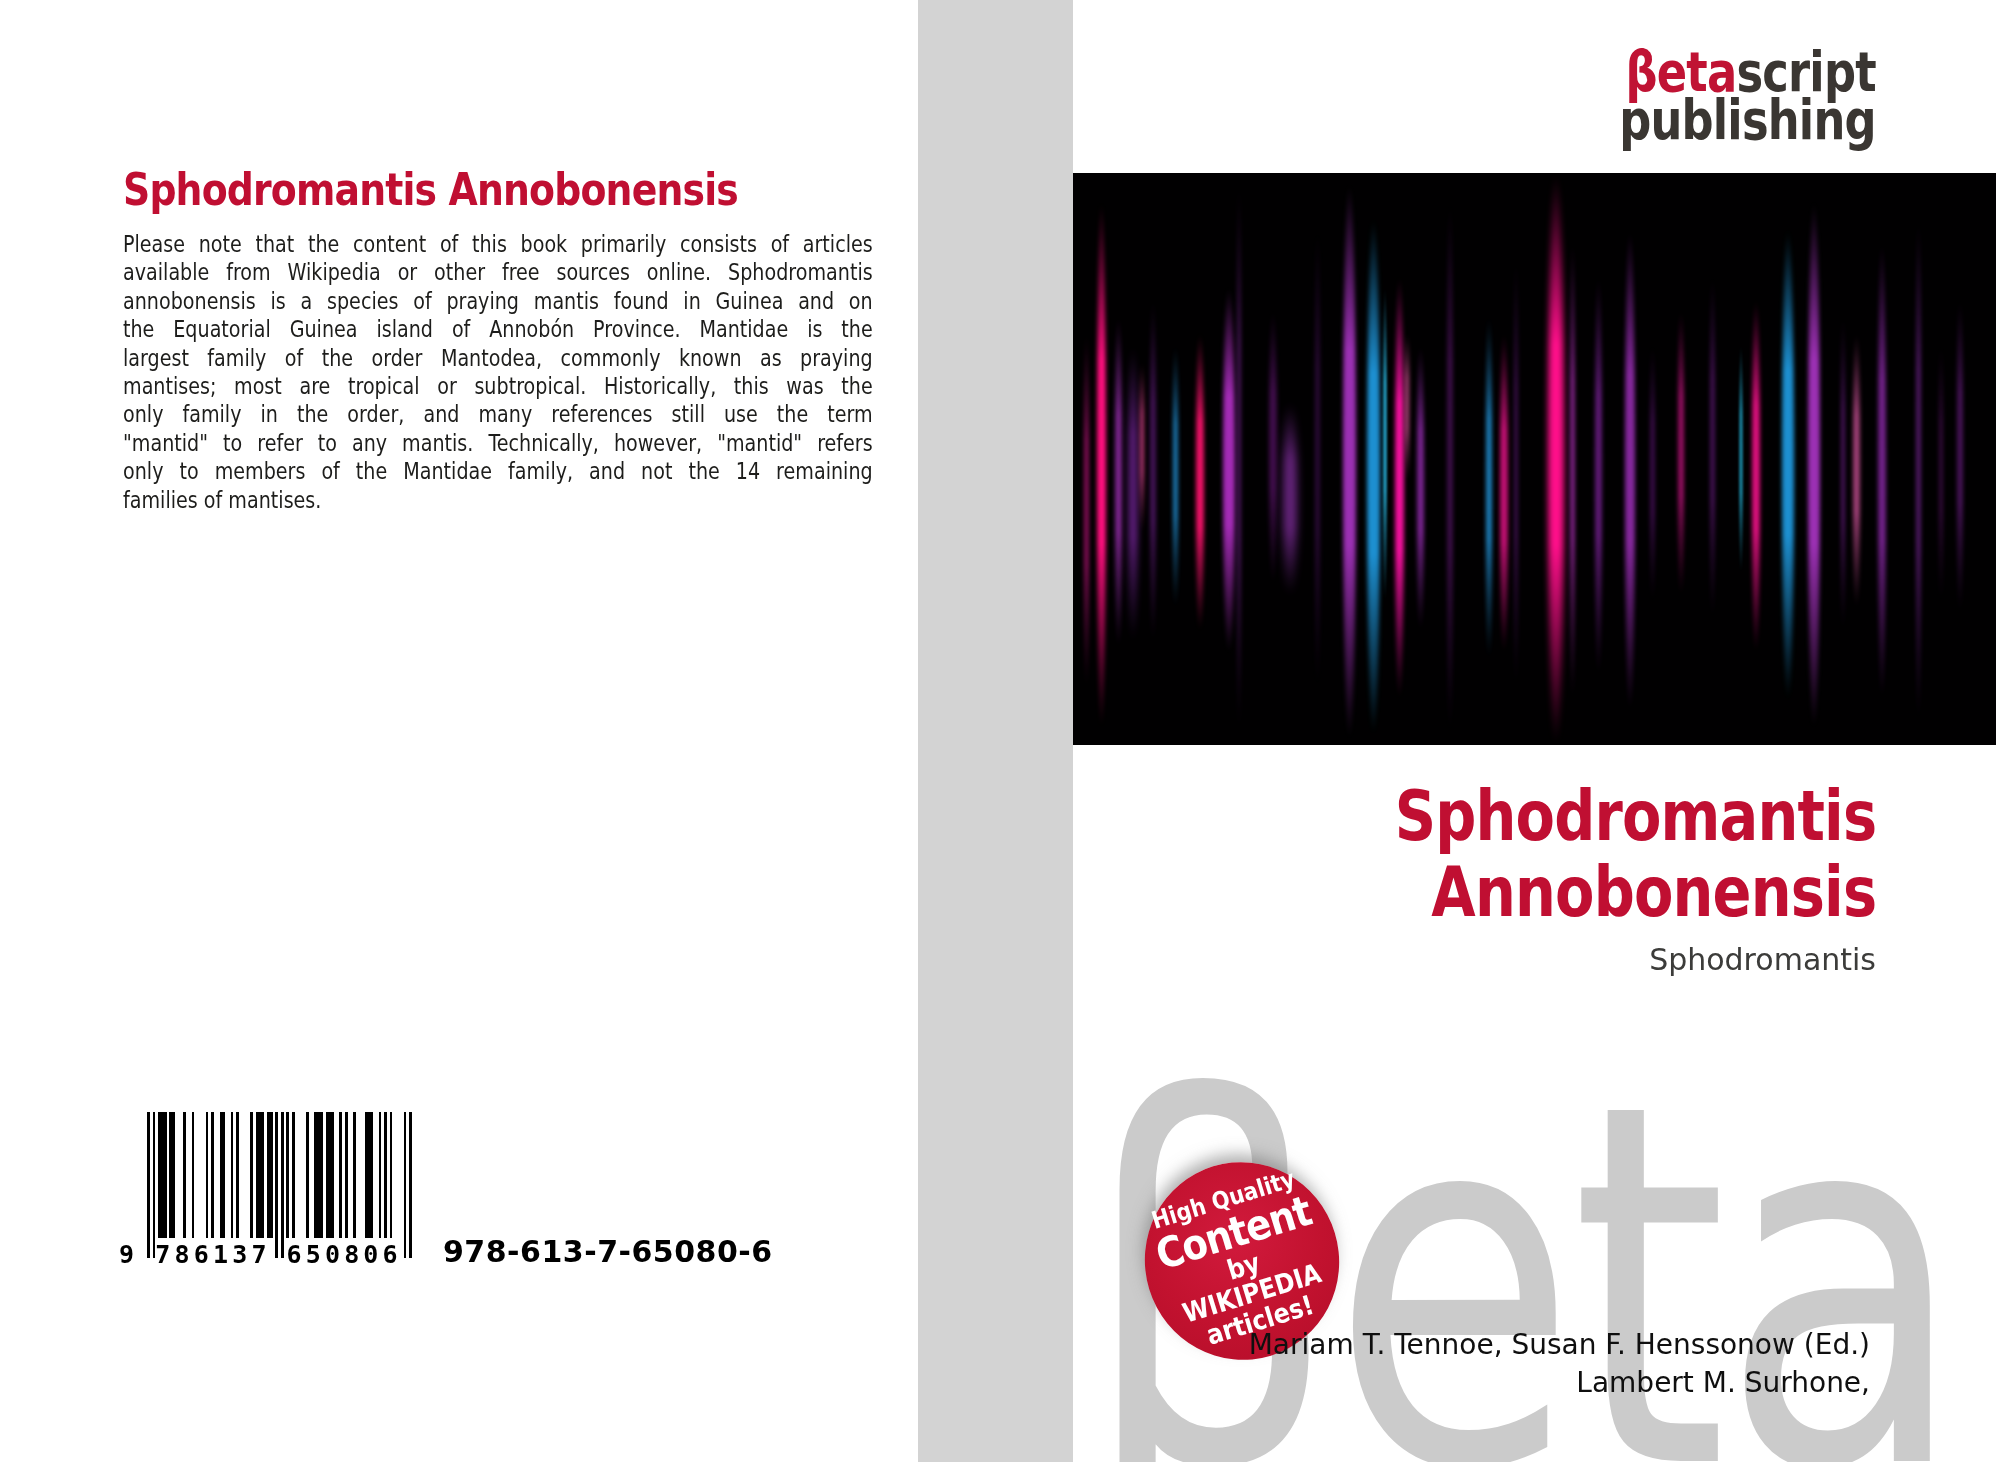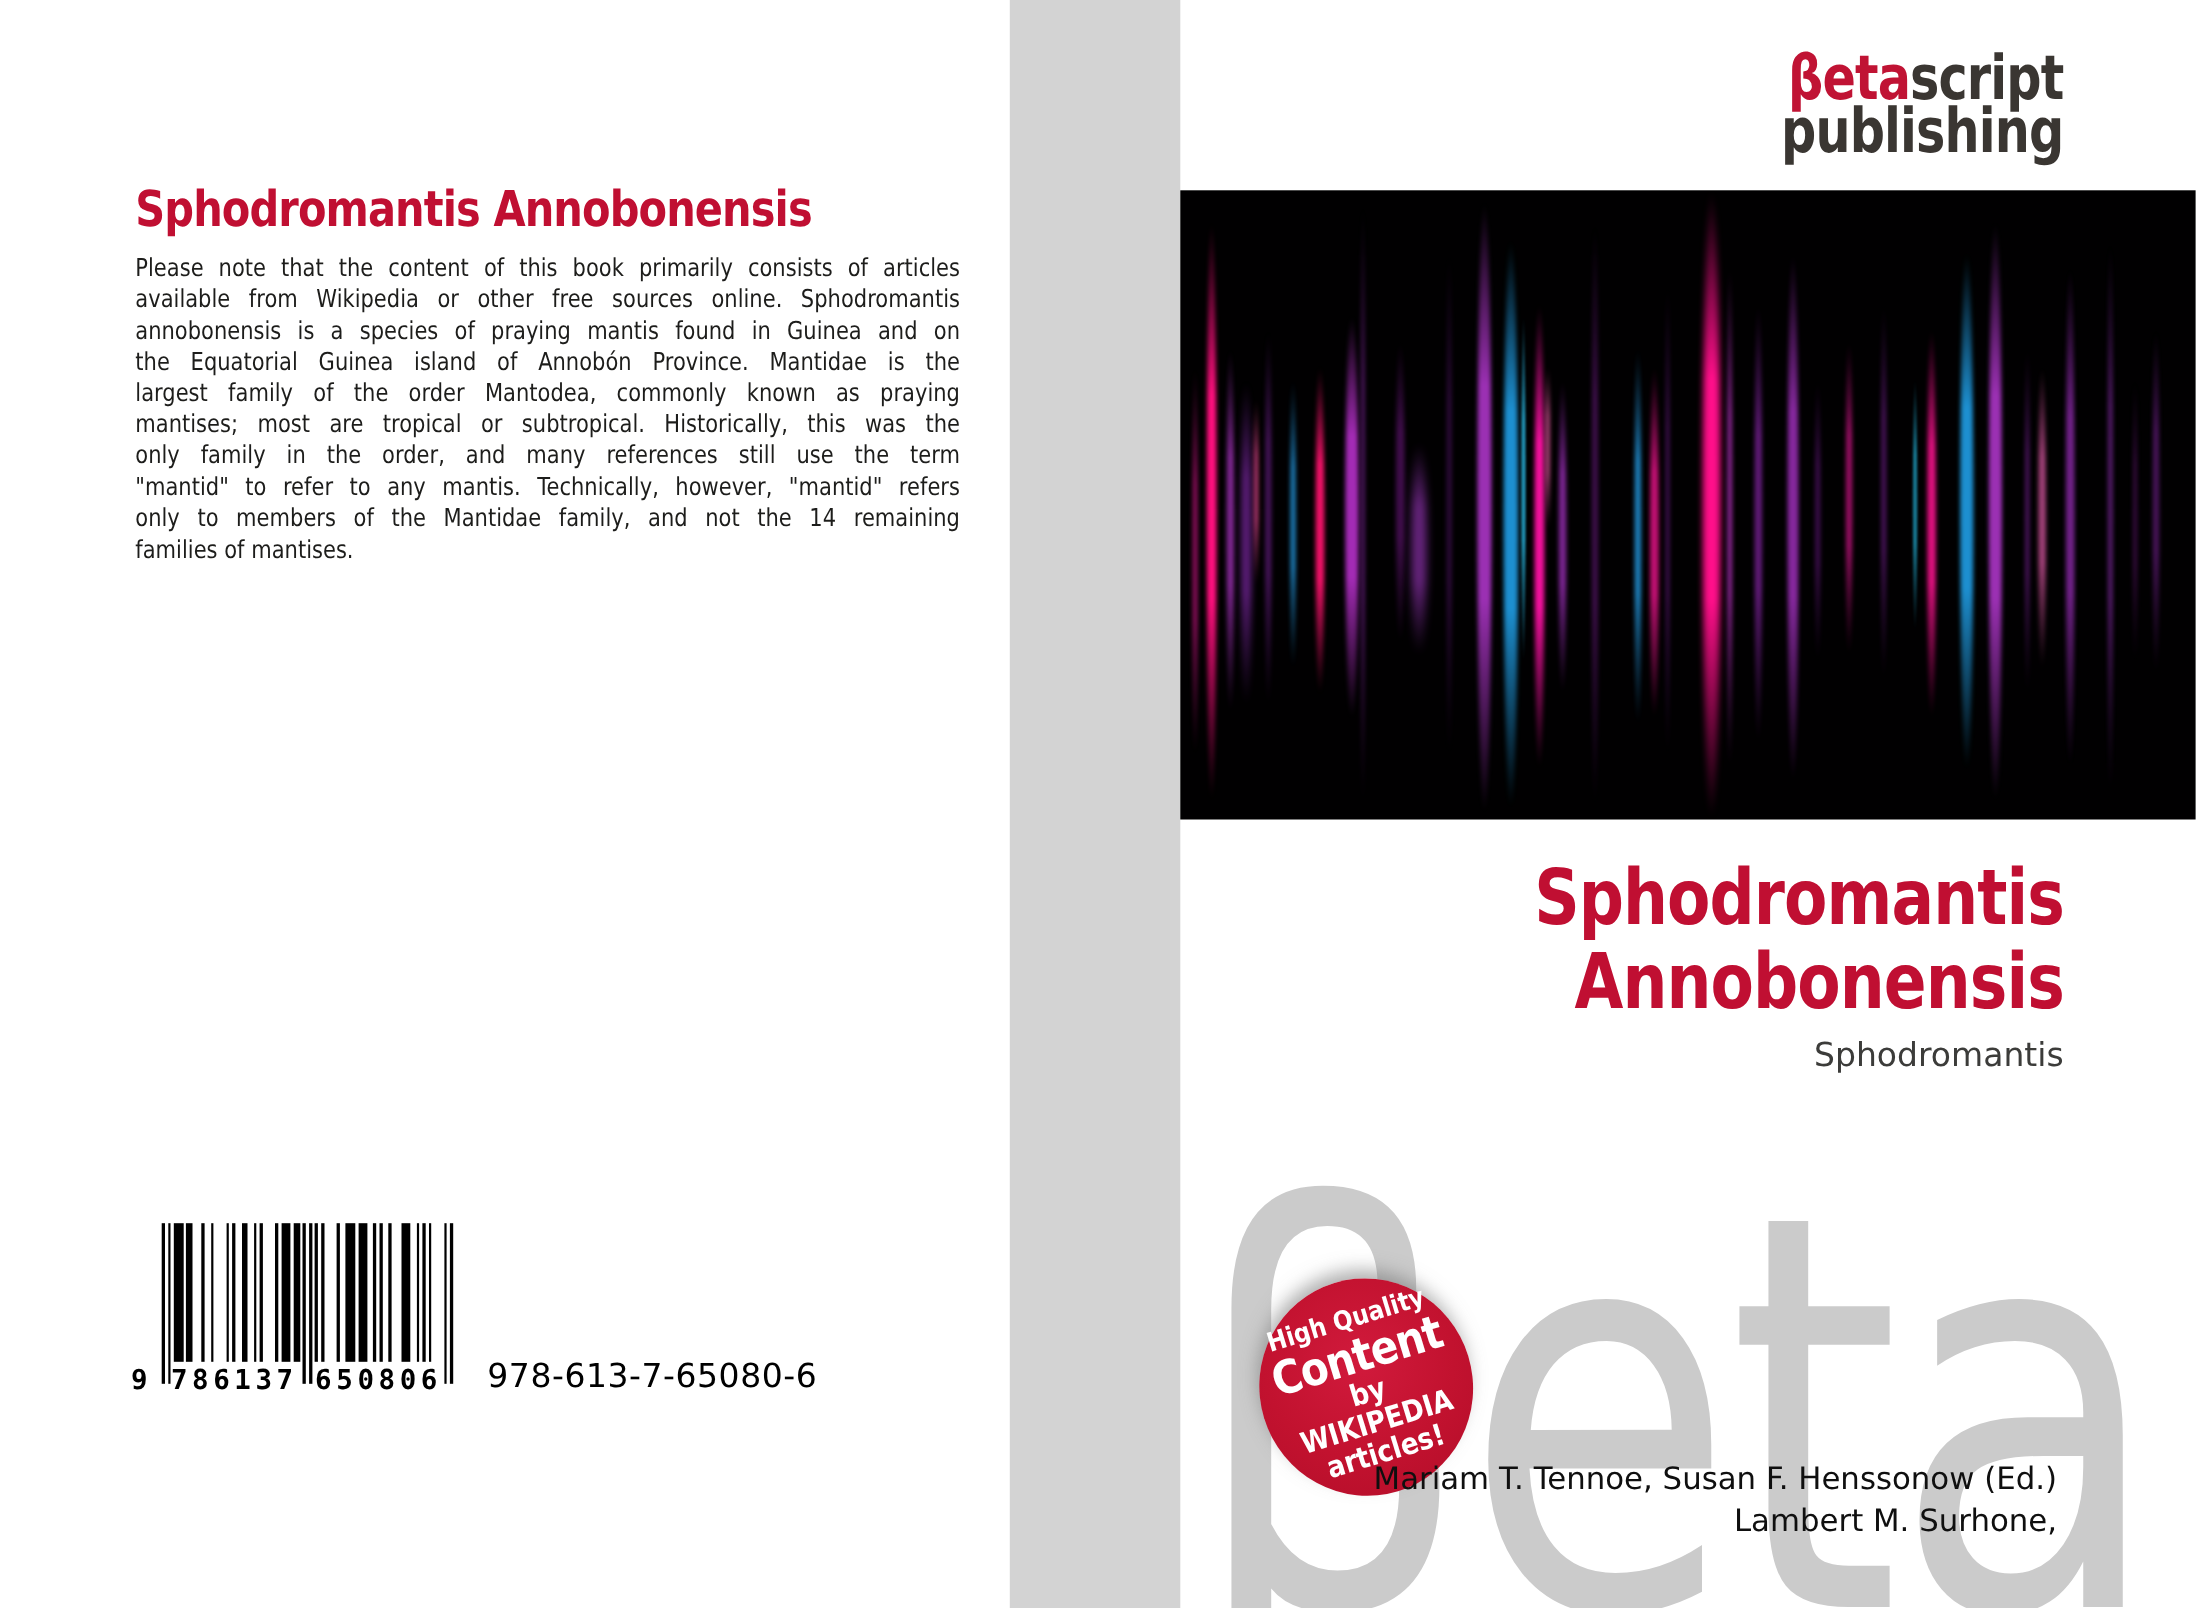--- a/index.html
+++ b/index.html
@@ -29,21 +29,21 @@
   .barcode .bar{position:absolute; top:0; background:#000;}
   .bc-digits{
     position:absolute; top:128px; height:30px;
     display:flex; justify-content:space-between;
     font-family:"DejaVu Sans Mono", monospace;
     font-size:25px; font-weight:bold; color:#000; line-height:30px;
   }
   .bc-lead{position:absolute; left:-28px; top:128px; font-family:"DejaVu Sans Mono", monospace; font-size:25px; font-weight:bold; line-height:30px;}
   .isbn-text{
     position:absolute; left:443px; top:1234px;
-    font-size:30px; font-weight:normal; color:#000; letter-spacing:.5px;
+    font-size:30px; font-weight:bold; color:#000; letter-spacing:.5px;
   }
   
   .logo{
     position:absolute; right:124px; top:48px; text-align:right;
     font-weight:bold; font-size:56px; line-height:48px; letter-spacing:-1px;
     transform:scaleX(.80); transform-origin:right top; white-space:nowrap;
   }
   .logo .red{color:#c01334;}
   .logo .dark{color:#3a3632;}
   .art-panel{

